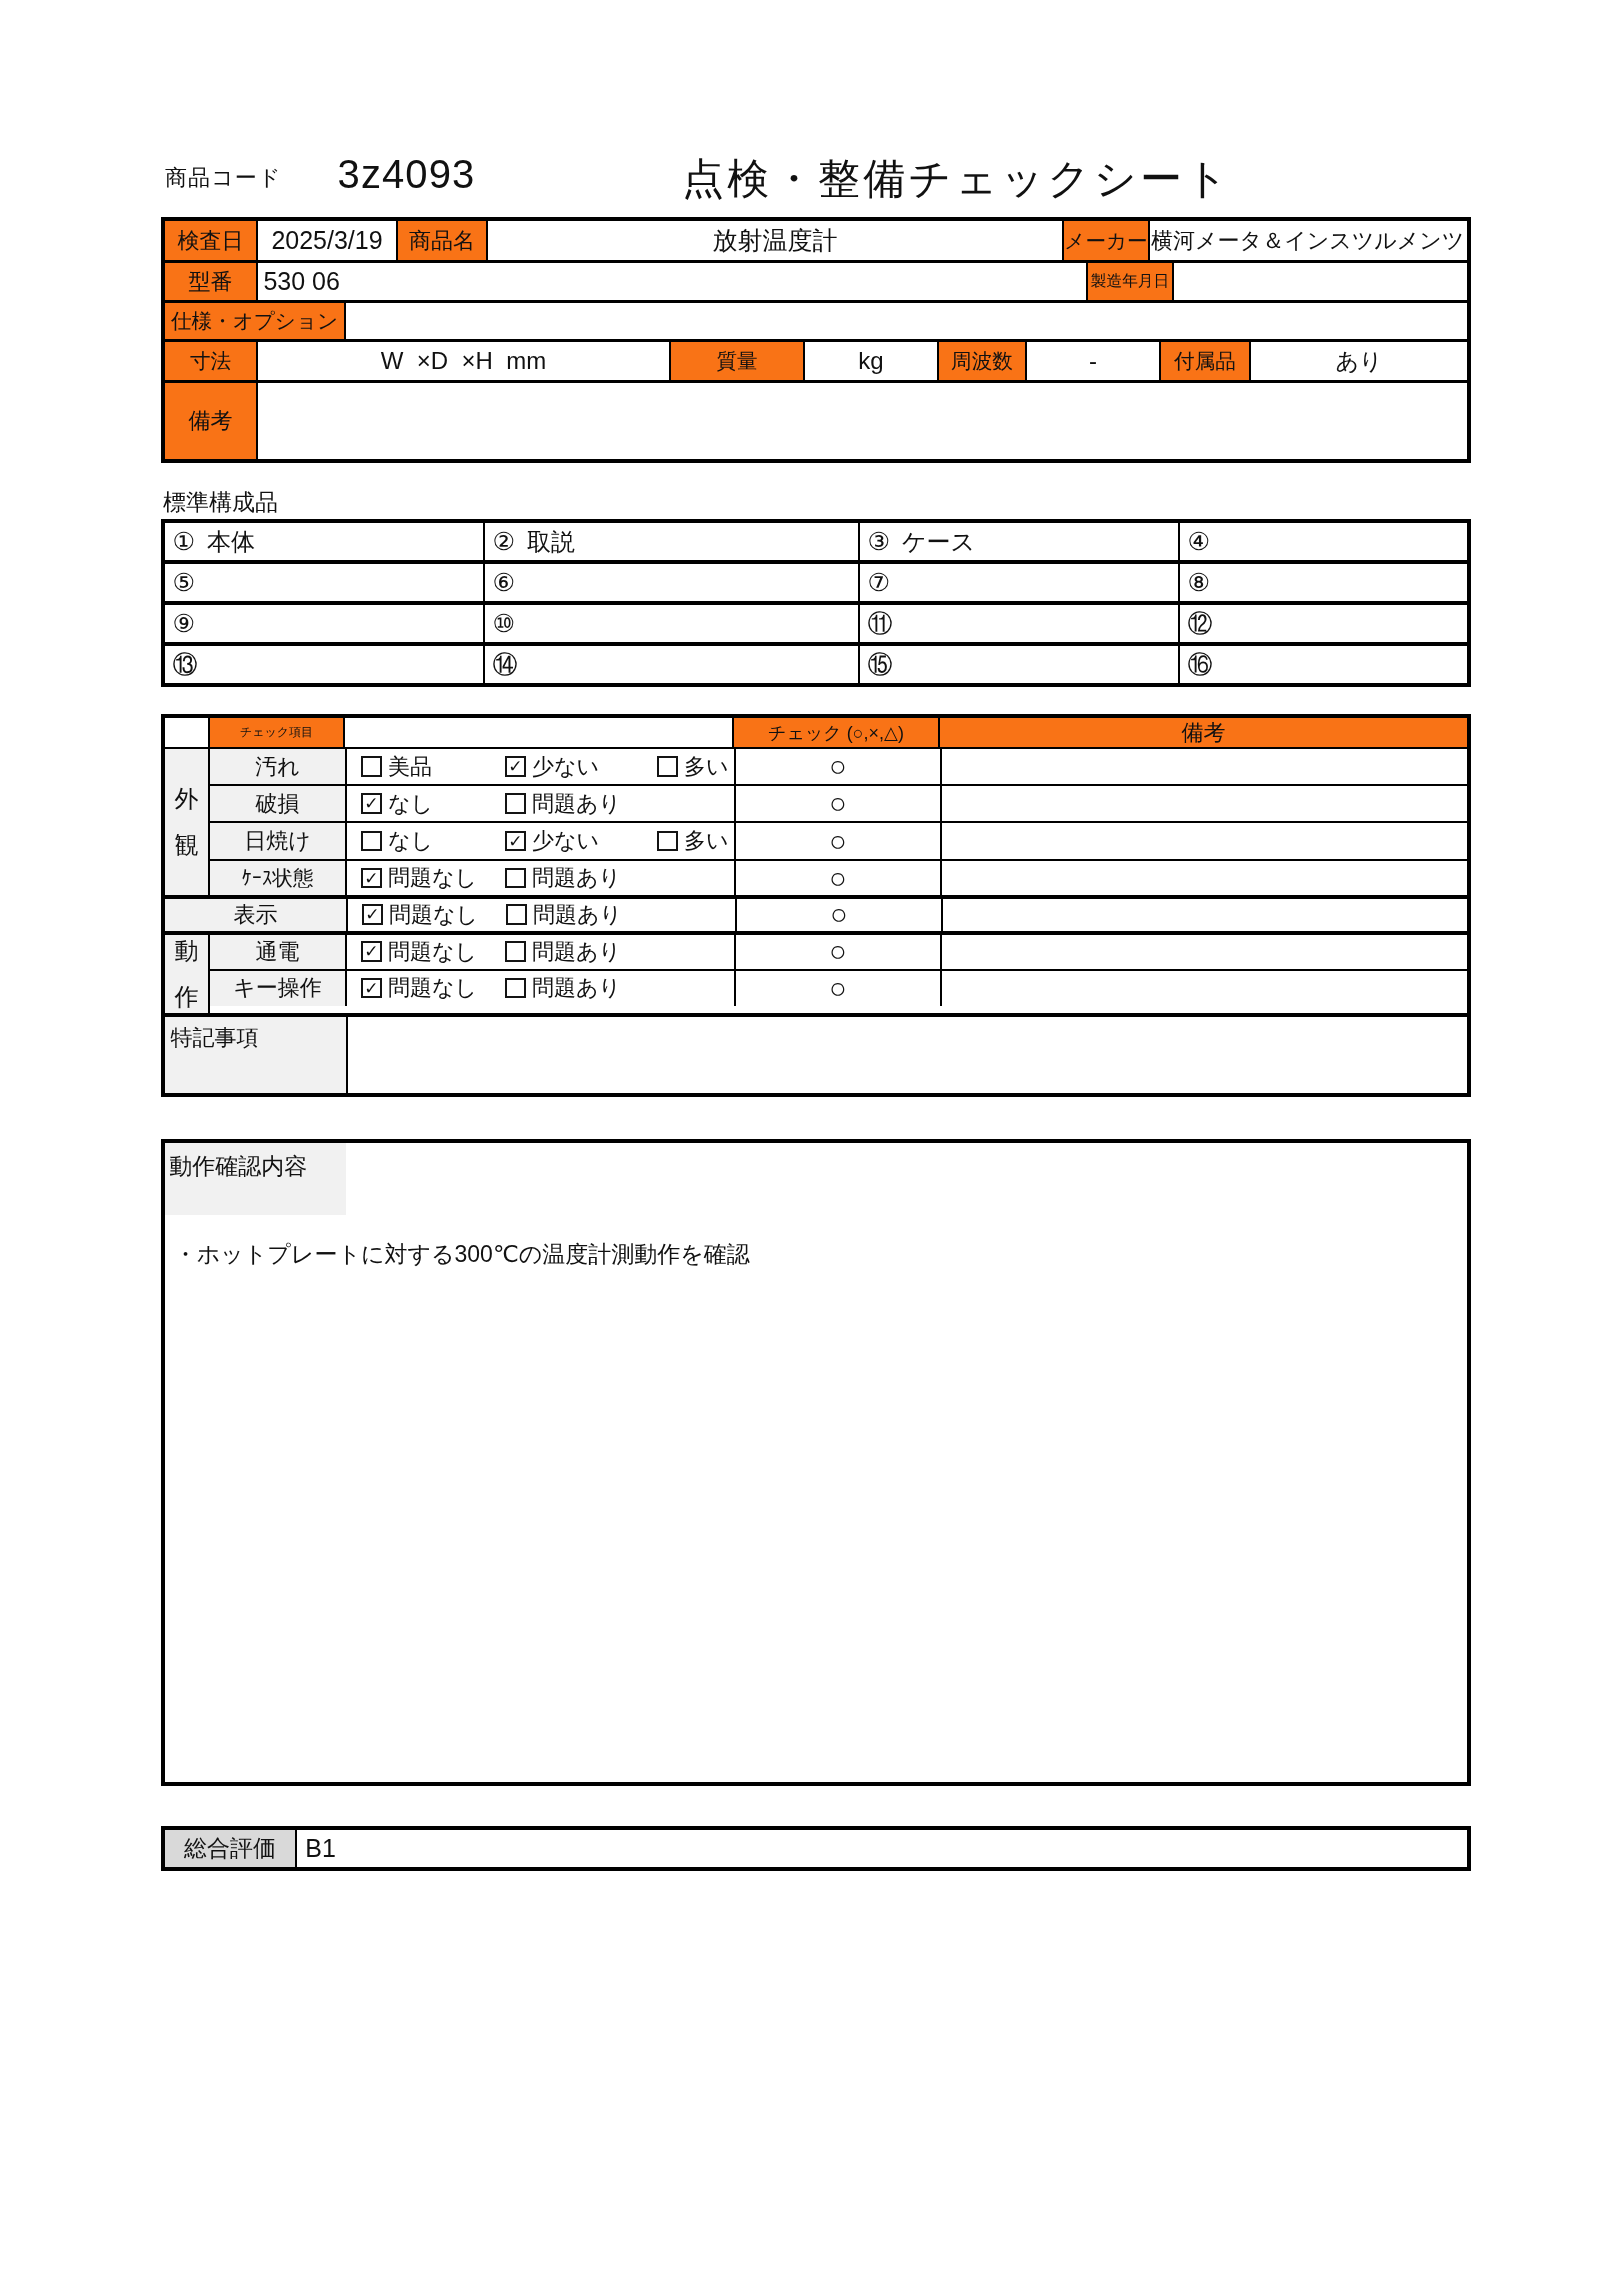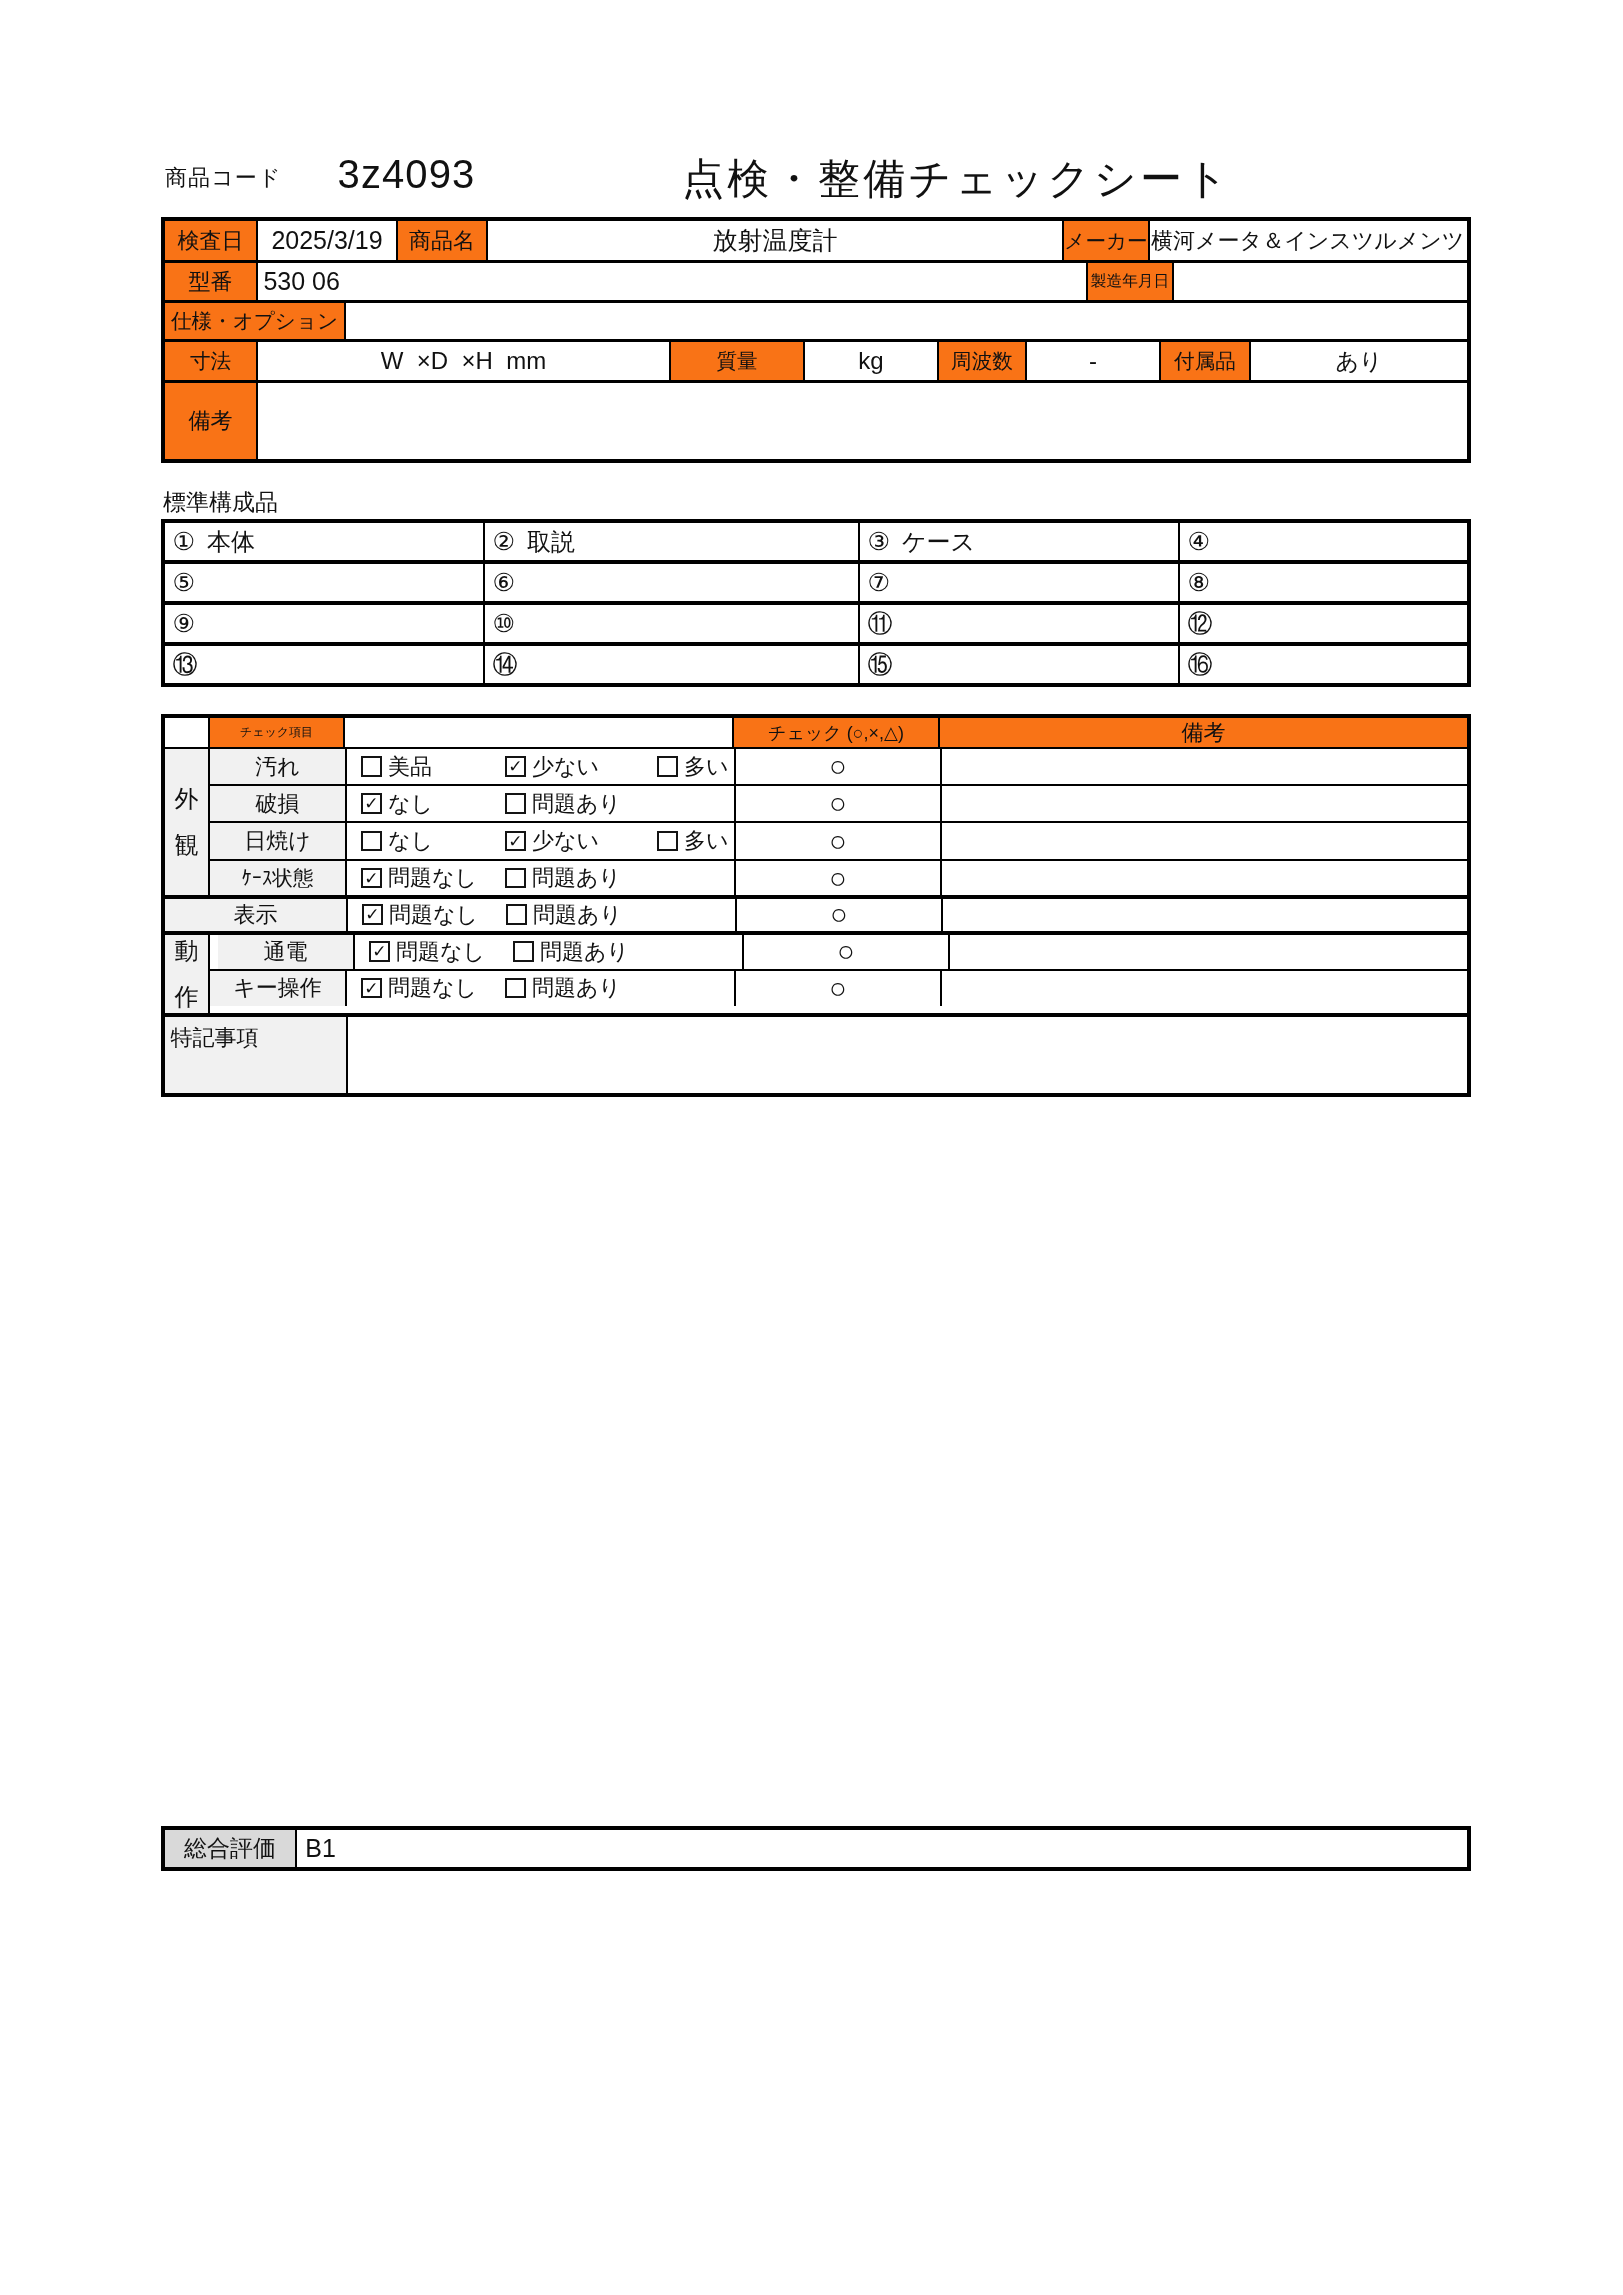--- a/index.html
+++ b/index.html
@@ -271,21 +271,21 @@
       <div class="cell ck-circle" style="width:206px;">○</div>
       <div class="cell" style="flex:1;"></div>
     </div>
 
     <div class="ck-group sep8">
       <div class="ck-groupcell">
         <span>動</span>
         <span>作</span>
       </div>
       <div class="ck-grouprows">
-        <div class="row" style="height:34px;padding-left:8px;">
+        <div class="row" style="height:34px;">
           <div class="cell ck-item">通電</div>
           <div class="cell opts" style="width:389px;">
               <span class="opt">
                 <span class="cb">✓</span>
                 <span class="opt-label">問題なし</span>
               </span>
               <span class="opt">
                 <span class="cb"></span>
                 <span class="opt-label">問題あり</span>
               </span>
@@ -310,20 +310,24 @@
         </div>
       </div>
     </div>
 
     <div class="row sep8" style="height:76px;">
       <div class="cell notes-lbl">特記事項</div>
       <div class="cell" style="flex:1;"></div>
     </div>
   </div>
 
+  <div class="sect opbox" style="left:161px;top:1139px;">
+    <div class="opbox-label">動作確認内容</div>
+    <div class="opbox-line">・ホットプレートに対する300℃の温度計測動作を確認</div>
+  </div>
 
   <div class="sect tbl" style="left:161px;top:1826px;">
     <div class="row" style="height:37px;">
       <div class="cell ov-label">総合評価</div>
       <div class="cell ov-grade">B1</div>
     </div>
   </div>
 
 </div>
 

